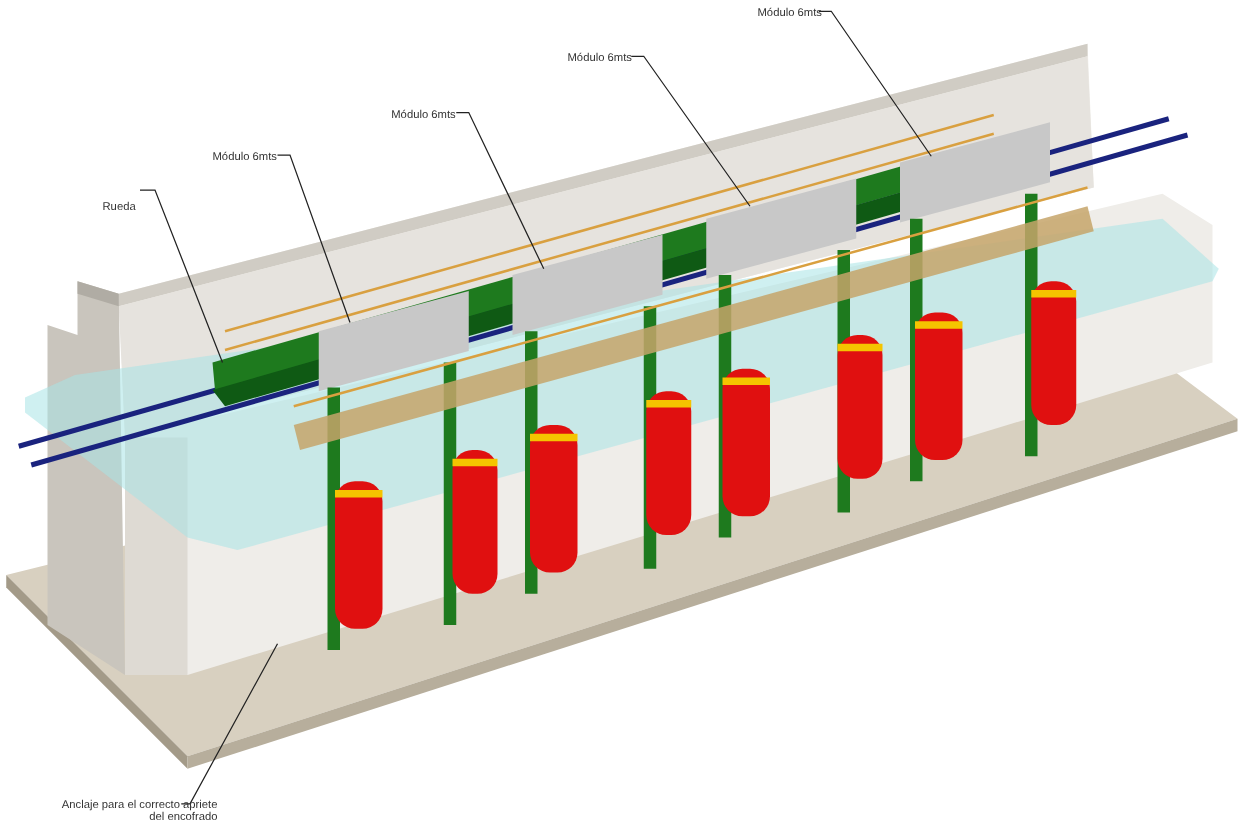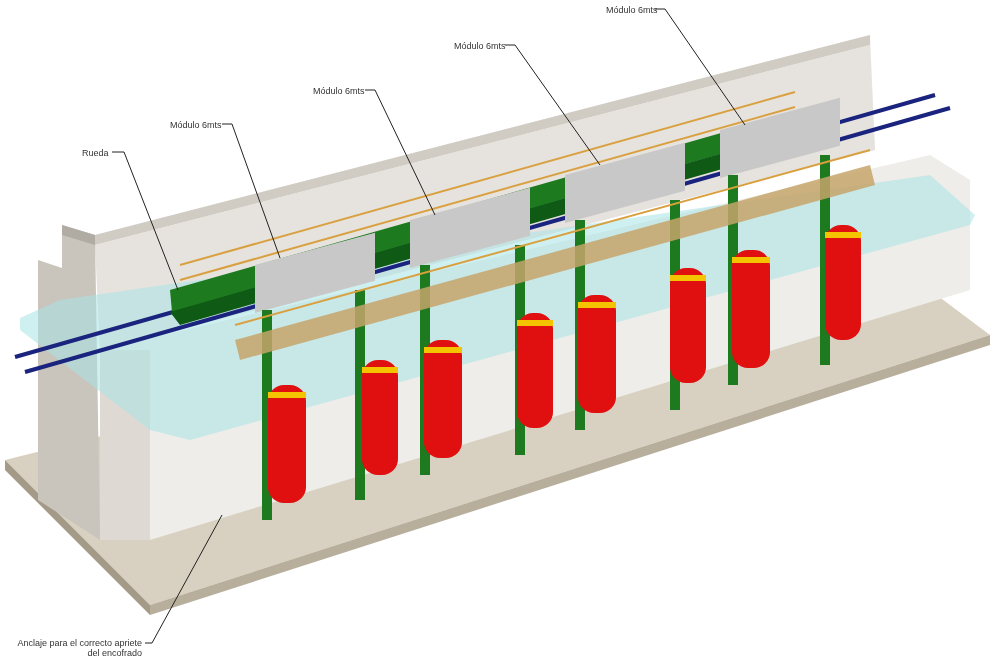--- a/index.html
+++ b/index.html
@@ -1,19 +1,19 @@
 <!DOCTYPE html>
 <html><head>
 <meta charset="utf-8">
 <style>
   html,body{margin:0;padding:0;background:#ffffff;}
   body{width:993px;height:669px;position:relative;overflow:hidden;font-family:"Liberation Sans",sans-serif;}
   #scene{position:absolute;left:0;top:0;width:993px;height:669px;}
   .label{position:absolute;font-size:9px;color:#333;white-space:nowrap;line-height:10px;}
-  .label.multi{white-space:normal;text-align:right;width:130px;}
+  .label.multi{white-space:normal;text-align:right;width:130px;margin-left:32px;}
 </style>
 </head>
 <body>
 
 <svg id="scene" viewBox="0 0 993 669" xmlns="http://www.w3.org/2000/svg">
 
   <g>
     <polygon points="5,460 870,245 990,335 150,605" fill="#d8d0c0"></polygon>
     <polygon points="5,460 150,605 150,615 5,470" fill="#a39a88"></polygon>
     <polygon points="150,605 990,335 990,345 150,615" fill="#b7ae9c"></polygon>
@@ -103,14 +103,14 @@
     <polyline points="222,124 232,124 280,258"></polyline>
     <polyline points="112,152 124,152 178,290"></polyline>
     <polyline points="145,643 152,643 222,515"></polyline>
   </g>
 </svg>
 
 <div class="label" style="left:606px;top:5px;">Módulo 6mts</div>
 <div class="label" style="left:454px;top:41px;">Módulo 6mts</div>
 <div class="label" style="left:313px;top:86px;">Módulo 6mts</div>
 <div class="label" style="left:170px;top:120px;">Módulo 6mts</div>
-<div class="label" style="left:82px;top:148px;">Rueda</div>
+<div class="label" style="left:82px;top:160px;">Rueda</div>
 <div class="label multi" style="left:12px;top:638px;">Anclaje para el correcto apriete del encofrado</div>
 
 </body></html>

